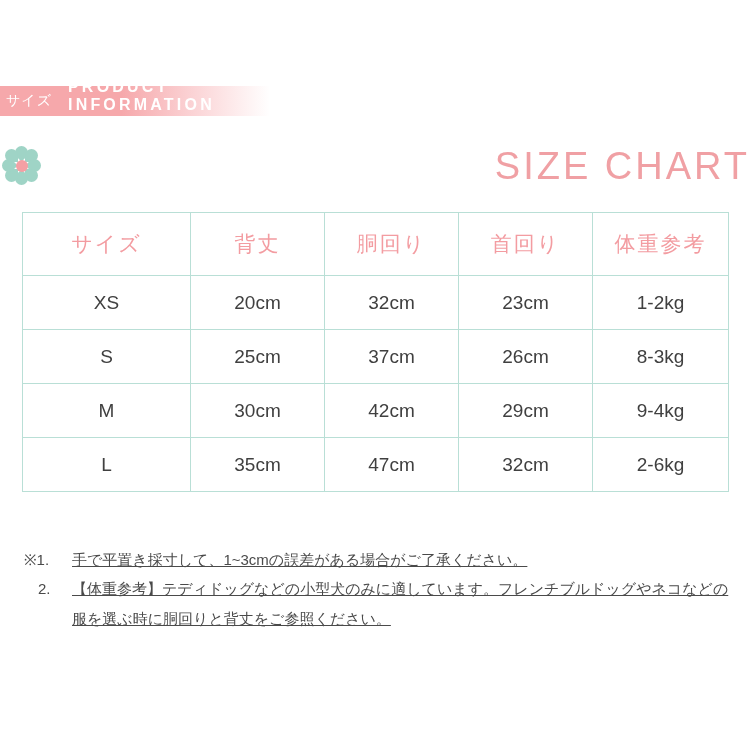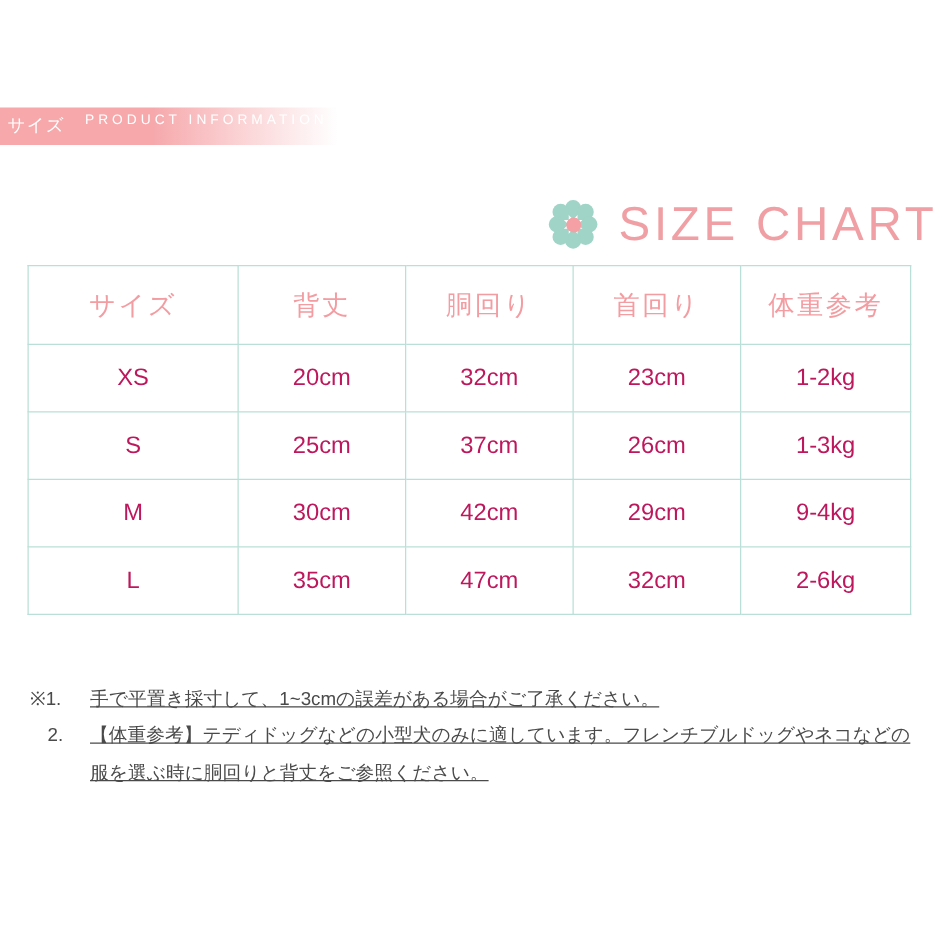--- a/index.html
+++ b/index.html
@@ -50,35 +50,34 @@
     letter-spacing: 1px;
   }
   .ribbon-sub {
     position: absolute;
     left: 68px;
     top: 0;
     height: 20px;
     display: flex;
     align-items: center;
     color: #ffffff;
-    font-size: 11px;
+    font-size: 16px;
     letter-spacing: 3.2px;
-    font-weight: normal;
+    font-weight: bold;
   }
 
   
   .title-row {
     position: absolute;
     left: 0;
     top: 144px;
     width: 750px;
     display: flex;
     align-items: center;
-    justify-content: flex-end;
-    margin-top: 14px;
+    justify-content: space-between;
   }
   .flower {
     width: 44px;
     height: 44px;
     position: relative;
     margin-right: 14px;
     flex: none;
   }
   .petal {
     position: absolute;
@@ -119,21 +118,21 @@
     left: 22px;
     top: 212px;
     width: 706px;
     border-collapse: collapse;
     table-layout: fixed;
   }
   .size-table th,
   .size-table td {
     border: 1px solid #b9dfd6;
     text-align: center;
-    color: #be185d;
+    color: #404040;
     font-size: 19px;
     height: 53px;
     padding: 0;
     font-weight: normal;
   }
   .size-table thead th {
     color: #f39ca1;
     font-size: 21px;
     height: 62px;
     letter-spacing: 2px;
@@ -220,21 +219,21 @@
         <td>20cm</td>
         <td>32cm</td>
         <td>23cm</td>
         <td>1-2kg</td>
       </tr>
       <tr>
         <td>S</td>
         <td>25cm</td>
         <td>37cm</td>
         <td>26cm</td>
-        <td>1-3kg</td>
+        <td>8-3kg</td>
       </tr>
       <tr>
         <td>M</td>
         <td>30cm</td>
         <td>42cm</td>
         <td>29cm</td>
         <td>9-4kg</td>
       </tr>
       <tr>
         <td>L</td>

